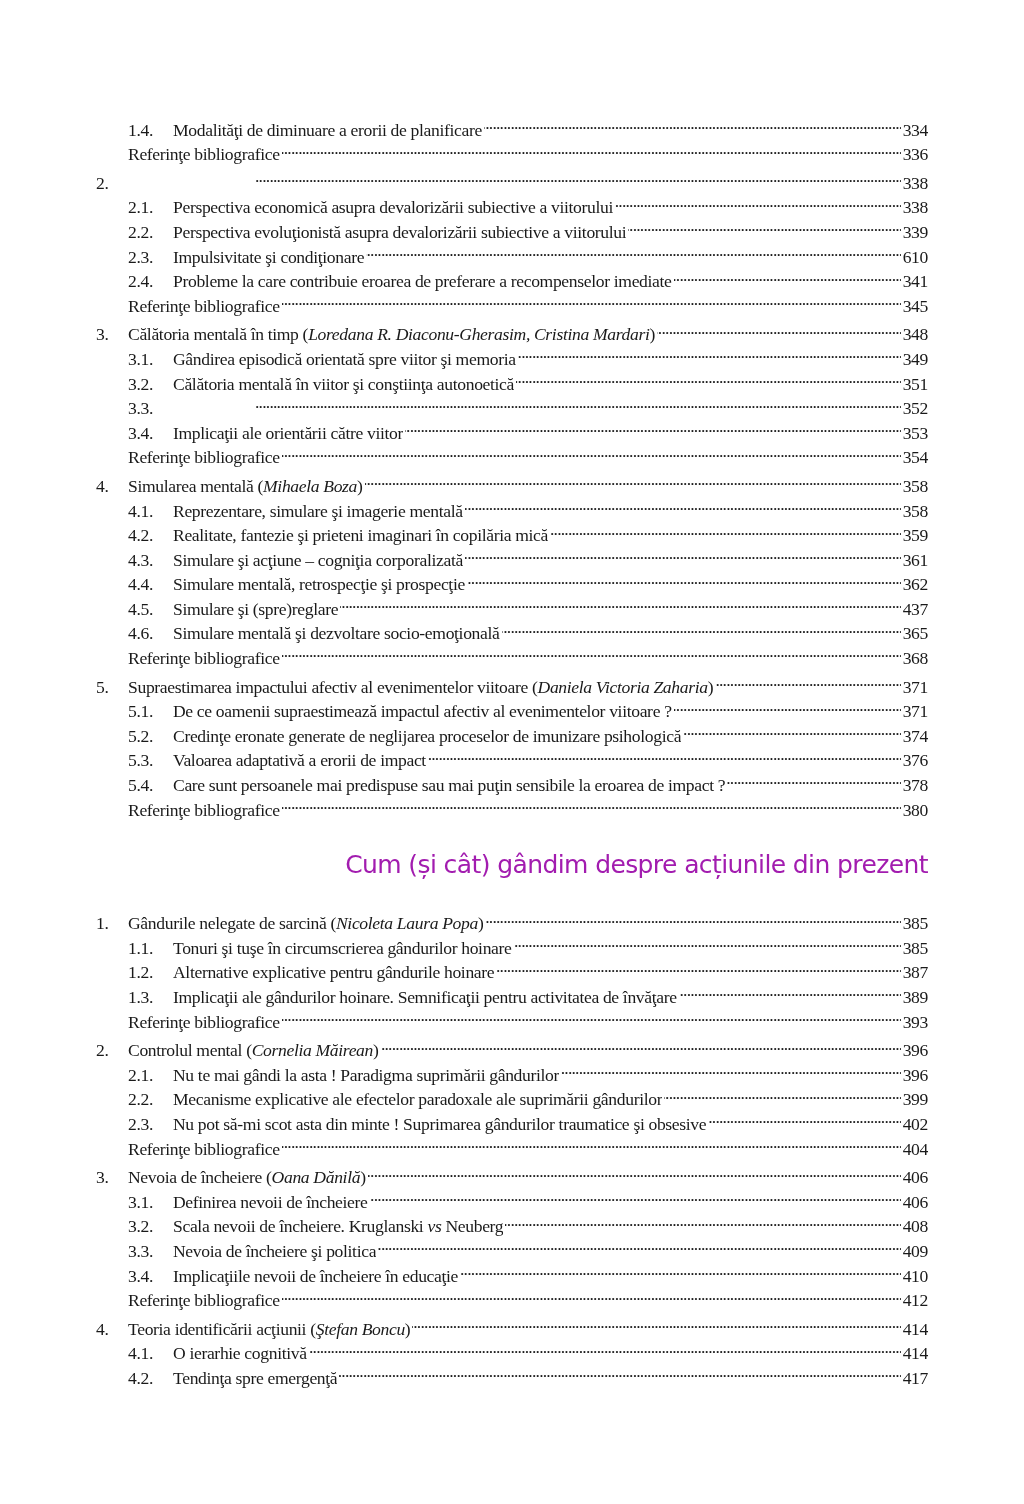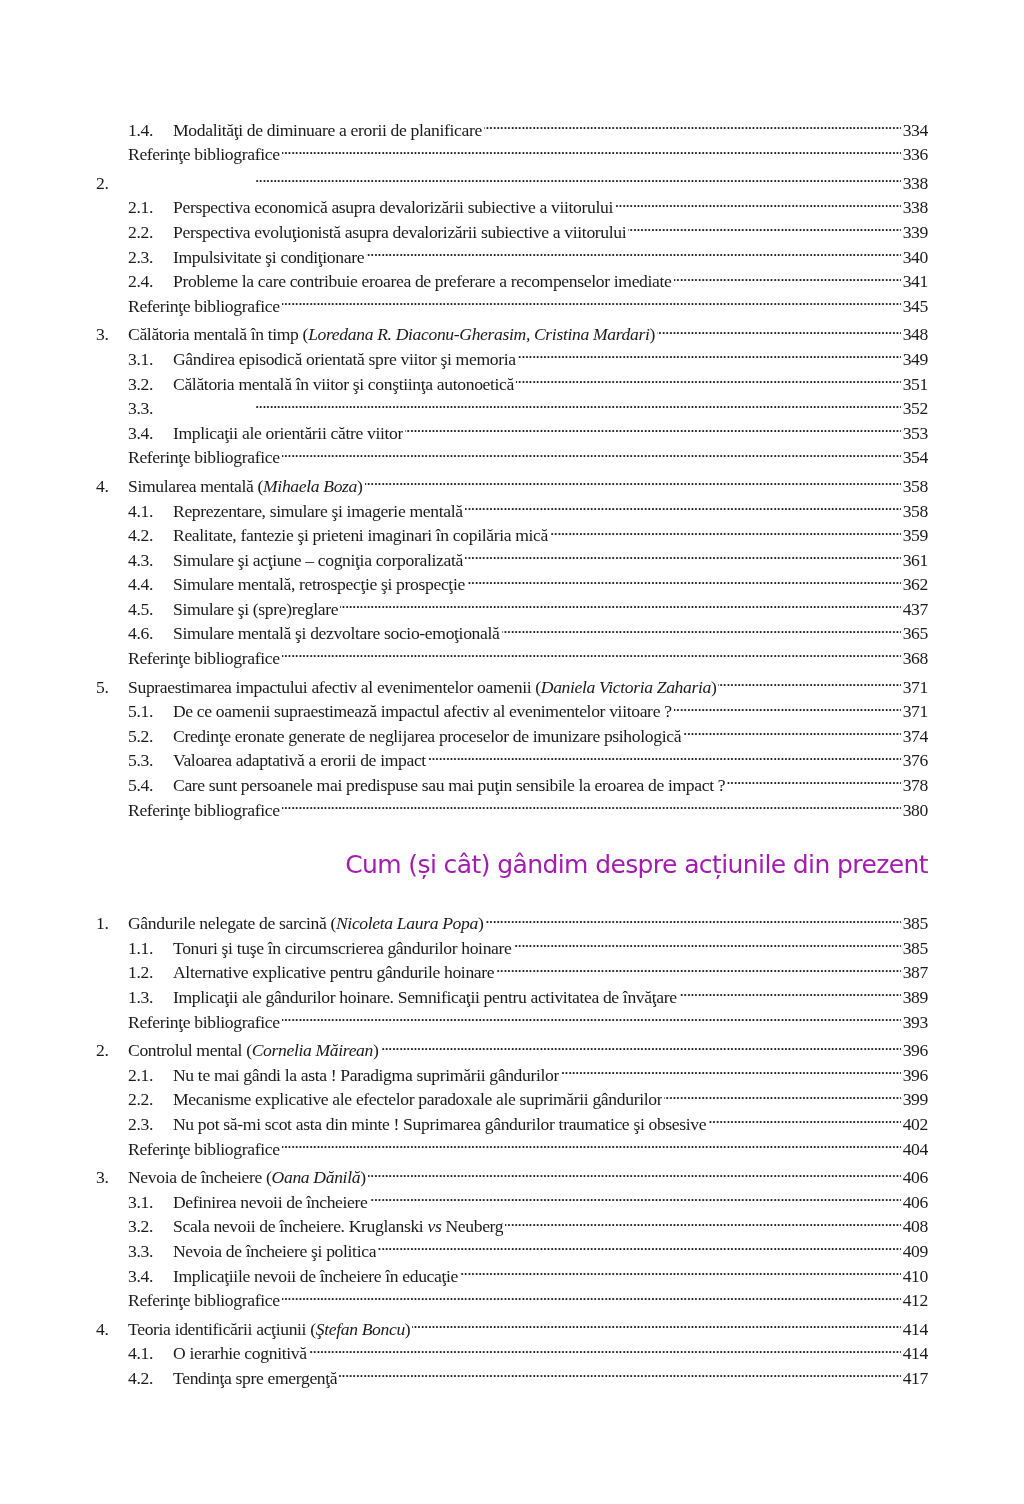--- a/index.html
+++ b/index.html
@@ -74,21 +74,21 @@
         <div class="row sub">
           <span class="num">2.2.</span>
           <span class="title"><span>Perspectiva evoluţionistă asupra devalorizării subiective a viitorului</span></span>
           <span class="dots"></span>
           <span class="page-num">339</span>
         </div>
         <div class="row sub">
           <span class="num">2.3.</span>
           <span class="title"><span>Impulsivitate şi condiţionare</span></span>
           <span class="dots"></span>
-          <span class="page-num">340</span>
+          <span class="page-num">610</span>
         </div>
         <div class="row sub">
           <span class="num">2.4.</span>
           <span class="title"><span>Probleme la care contribuie eroarea de preferare a recompenselor imediate</span></span>
           <span class="dots"></span>
           <span class="page-num">341</span>
         </div>
         <div class="row ref">
           <span class="title">Referinţe bibliografice</span>
           <span class="dots"></span>
@@ -176,21 +176,21 @@
         </div>
         <div class="row ref">
           <span class="title">Referinţe bibliografice</span>
           <span class="dots"></span>
           <span class="page-num">368</span>
         </div>
       </div>
       <div class="block">
         <div class="row">
           <span class="num">5.</span>
-          <span class="title"><span>Supraestimarea impactului afectiv al evenimentelor oamenii (</span><i>Daniela Victoria Zaharia</i><span>)</span></span>
+          <span class="title"><span>Supraestimarea impactului afectiv al evenimentelor viitoare (</span><i>Daniela Victoria Zaharia</i><span>)</span></span>
           <span class="dots"></span>
           <span class="page-num">371</span>
         </div>
         <div class="row sub">
           <span class="num">5.1.</span>
           <span class="title"><span>De ce oamenii supraestimează impactul afectiv al evenimentelor viitoare ?</span></span>
           <span class="dots"></span>
           <span class="page-num">371</span>
         </div>
         <div class="row sub">

